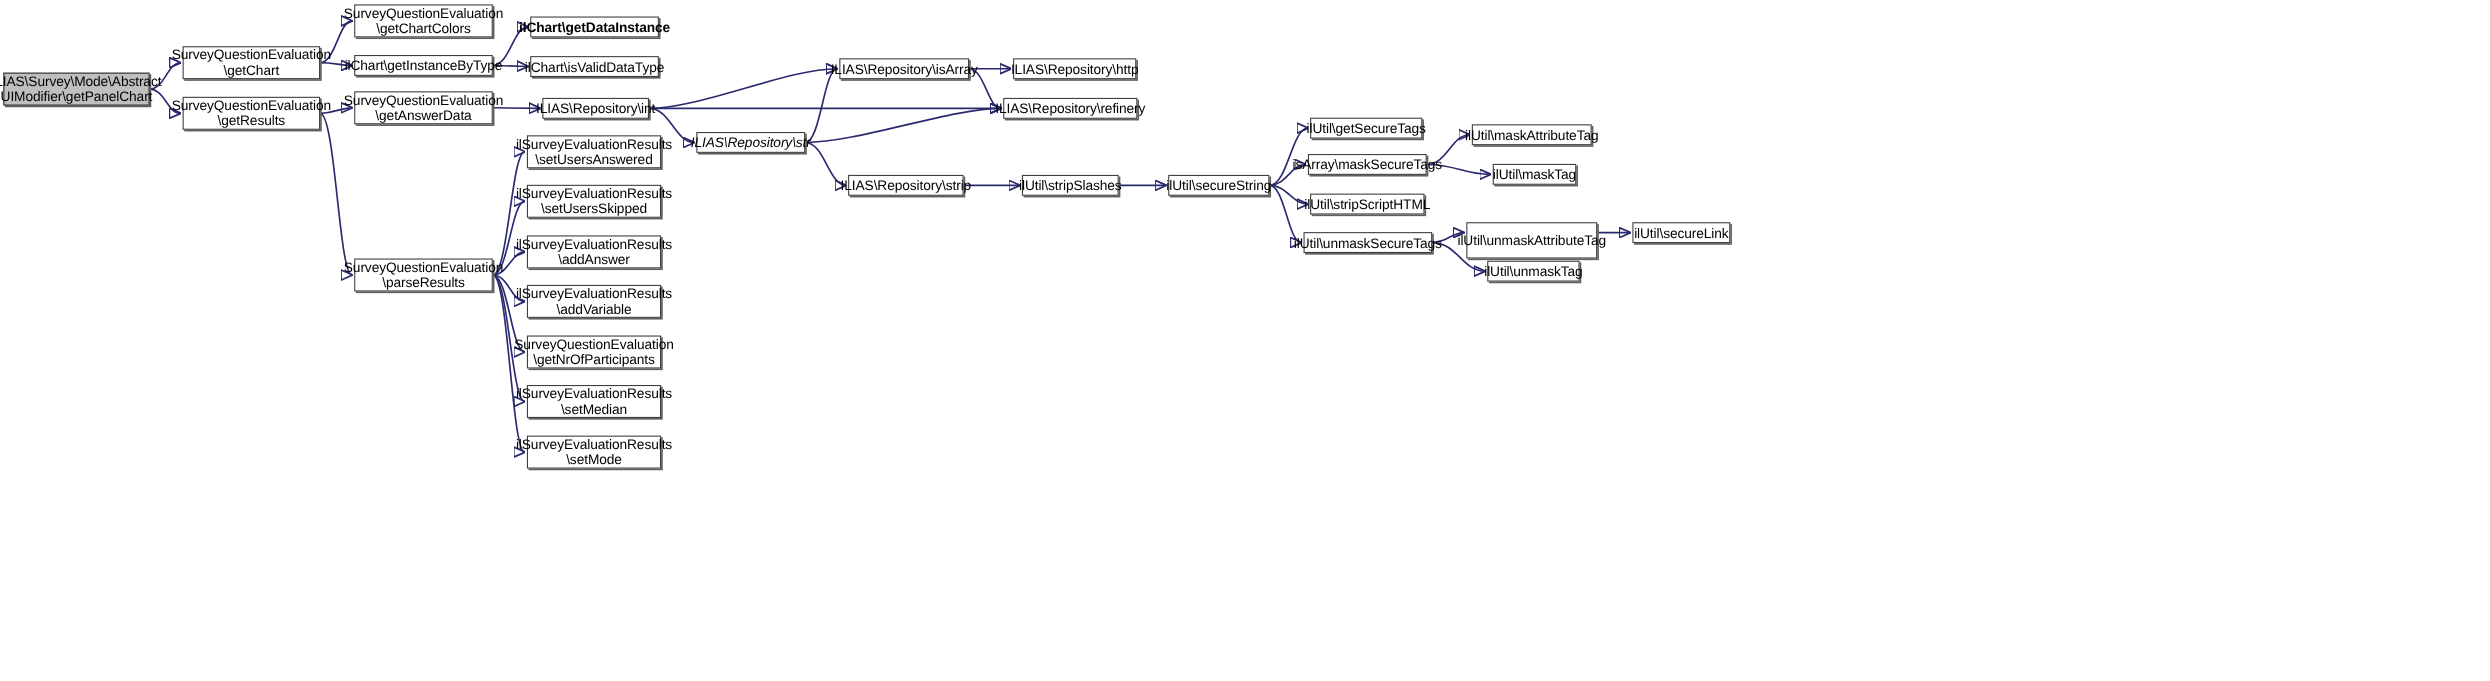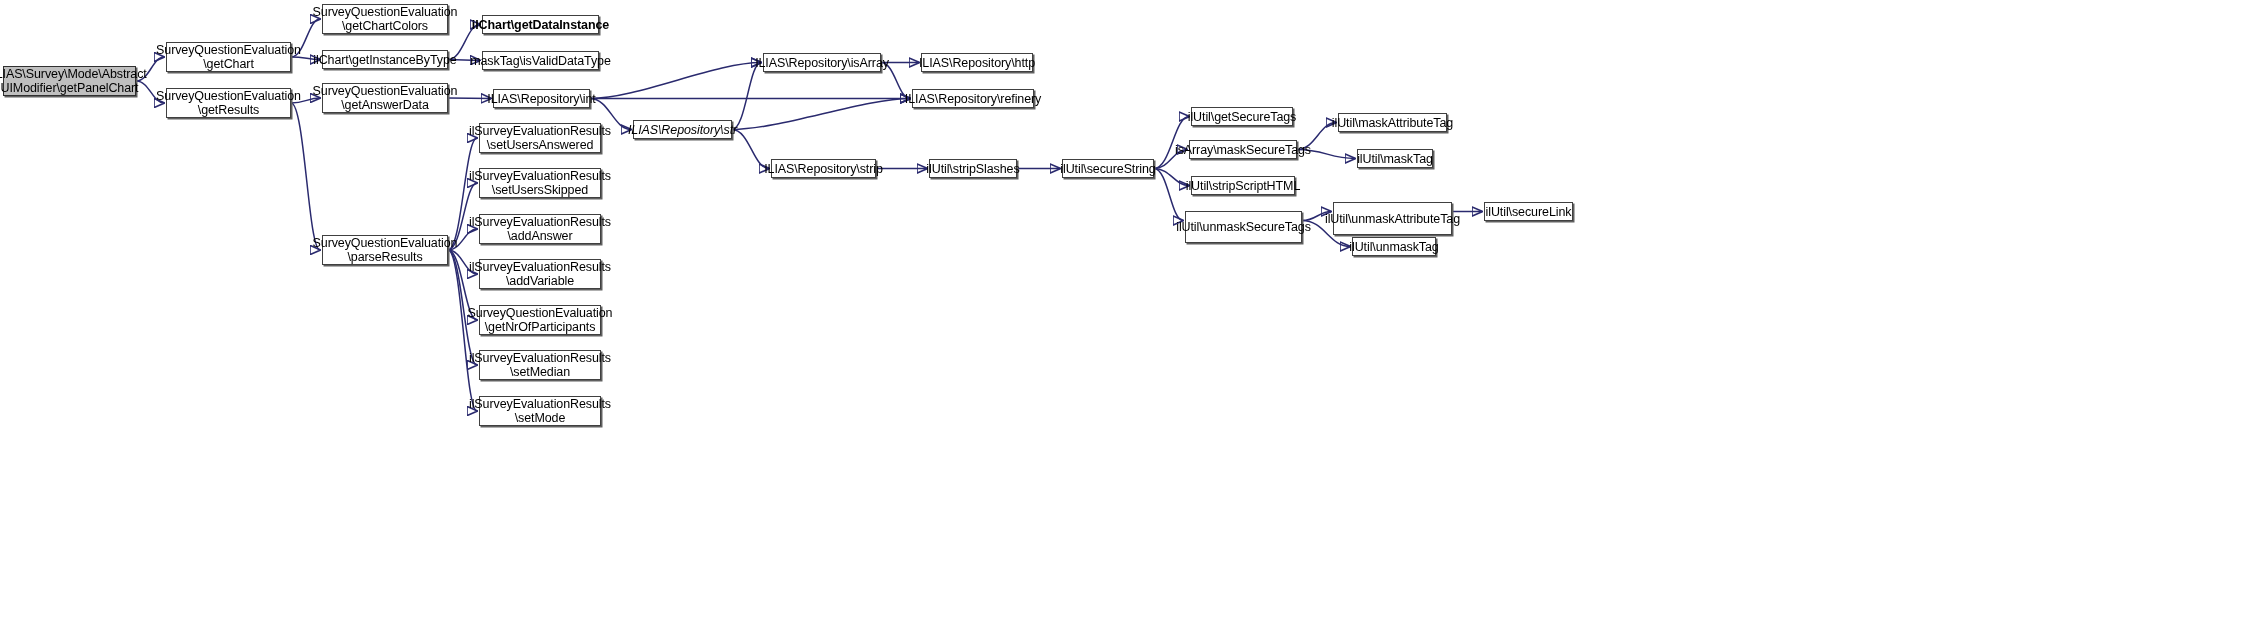--- a/index.html
+++ b/index.html
@@ -89,21 +89,21 @@
 \getAnswerData</span>
       </div>
       <div class="node" style="left: 322px; top: 235px; width: 126px; height: 30px;">
         <span>SurveyQuestionEvaluation
 \parseResults</span>
       </div>
       <div class="node" style="left: 482px; top: 15px; width: 117px; height: 19px; font-weight: bold;">
         <span>ilChart\getDataInstance</span>
       </div>
       <div class="node" style="left: 482px; top: 51px; width: 117px; height: 19px;">
-        <span>maskTag\isValidDataType</span>
+        <span>ilChart\isValidDataType</span>
       </div>
       <div class="node" style="left: 493px; top: 89px; width: 97px; height: 19px;">
         <span>ILIAS\Repository\int</span>
       </div>
       <div class="node" style="left: 479px; top: 123px; width: 122px; height: 30px;">
         <span>ilSurveyEvaluationResults
 \setUsersAnswered</span>
       </div>
       <div class="node" style="left: 479px; top: 168px; width: 122px; height: 30px;">
         <span>ilSurveyEvaluationResults
@@ -152,21 +152,21 @@
       </div>
       <div class="node" style="left: 1191px; top: 107px; width: 102px; height: 19px;">
         <span>ilUtil\getSecureTags</span>
       </div>
       <div class="node" style="left: 1189px; top: 140px; width: 108px; height: 19px;">
         <span>isArray\maskSecureTags</span>
       </div>
       <div class="node" style="left: 1191px; top: 176px; width: 104px; height: 19px;">
         <span>ilUtil\stripScriptHTML</span>
       </div>
-      <div class="node" style="left: 1185px; top: 211px; width: 117px; height: 32px;">
+      <div class="node" style="left: 1185px; top: 211px; width: 117px; height: 19px;">
         <span>ilUtil\unmaskSecureTags</span>
       </div>
       <div class="node" style="left: 1338px; top: 113px; width: 109px; height: 19px;">
         <span>ilUtil\maskAttributeTag</span>
       </div>
       <div class="node" style="left: 1357px; top: 149px; width: 76px; height: 19px;">
         <span>ilUtil\maskTag</span>
       </div>
       <div class="node" style="left: 1333px; top: 202px; width: 119px; height: 33px;">
         <span>ilUtil\unmaskAttributeTag</span>

